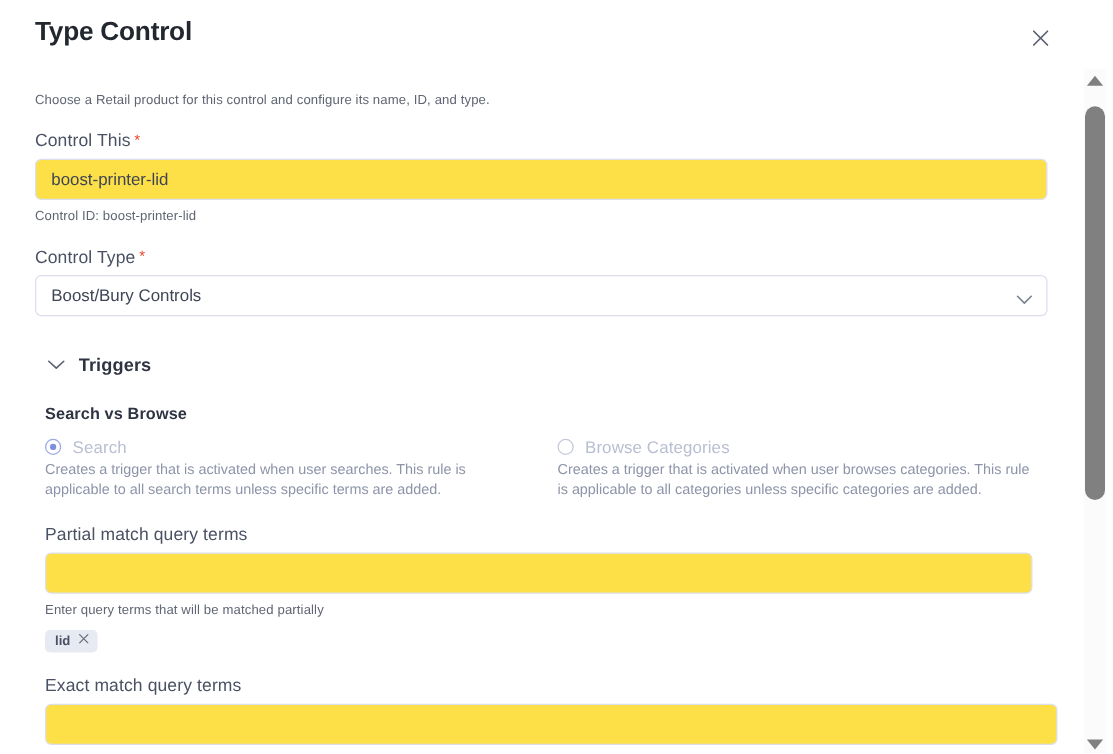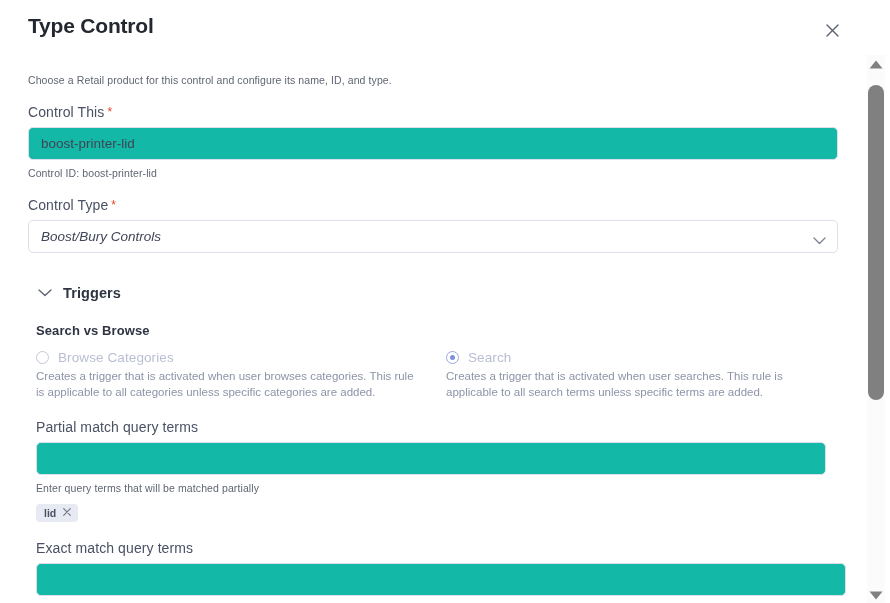--- a/index.html
+++ b/index.html
@@ -85,21 +85,21 @@
     vertical-align: 1px;
   }
 
   .text-input {
     display: block;
     box-sizing: border-box;
     width: 810px;
     height: 33px;
     border: 1px solid #dcdfeb;
     border-radius: 5px;
-    background: #14b8a6;
+    background: #fde047;
     font-family: "Liberation Sans", sans-serif;
     font-size: 13.5px;
     color: #3f4555;
     padding: 0 12px;
     outline: none;
   }
   .text-input::placeholder { color: #a9afbd; }
 
   .helper-text {
     font-size: 10.5px;
@@ -119,21 +119,20 @@
     width: 810px;
     height: 33px;
     border: 1px solid #dcdfeb;
     border-radius: 5px;
     background: #fff;
     font-size: 13.5px;
     color: #3f4555;
     padding: 0 30px 0 12px;
     line-height: 31px;
     cursor: pointer;
-    font-style: italic;
   }
   .select-chevron {
     position: absolute;
     right: 12px;
     top: 11px;
     pointer-events: none;
     color: #7a8192;
   }
 
   
@@ -330,31 +329,31 @@
       </span>
       <span id="triggers-title">Triggers</span>
     </div>
 
 
     <div class="sub-heading">Search vs Browse</div>
 
     <div id="radio-row">
       <div class="radio-col">
         <div class="radio-head">
+          <span class="radio-dot checked"></span>
+          <span class="radio-label">Search</span>
+        </div>
+        <div class="radio-desc">Creates a trigger that is activated when user searches. This rule is applicable to all search terms unless specific terms are added.</div>
+      </div>
+      <div class="radio-col">
+        <div class="radio-head">
           <span class="radio-dot"></span>
           <span class="radio-label">Browse Categories</span>
         </div>
         <div class="radio-desc">Creates a trigger that is activated when user browses categories. This rule is applicable to all categories unless specific categories are added.</div>
-      </div>
-      <div class="radio-col">
-        <div class="radio-head">
-          <span class="radio-dot checked"></span>
-          <span class="radio-label">Search</span>
-        </div>
-        <div class="radio-desc">Creates a trigger that is activated when user searches. This rule is applicable to all search terms unless specific terms are added.</div>
       </div>
     </div>
 
     <div class="field-label indent">Partial match query terms</div>
     <input class="text-input indent" type="text" style="width: 790px;" value="">
     <div class="helper-text indent">Enter query terms that will be matched partially</div>
 
     <div id="chip-row">
       <span class="chip">
         <span>lid</span>

